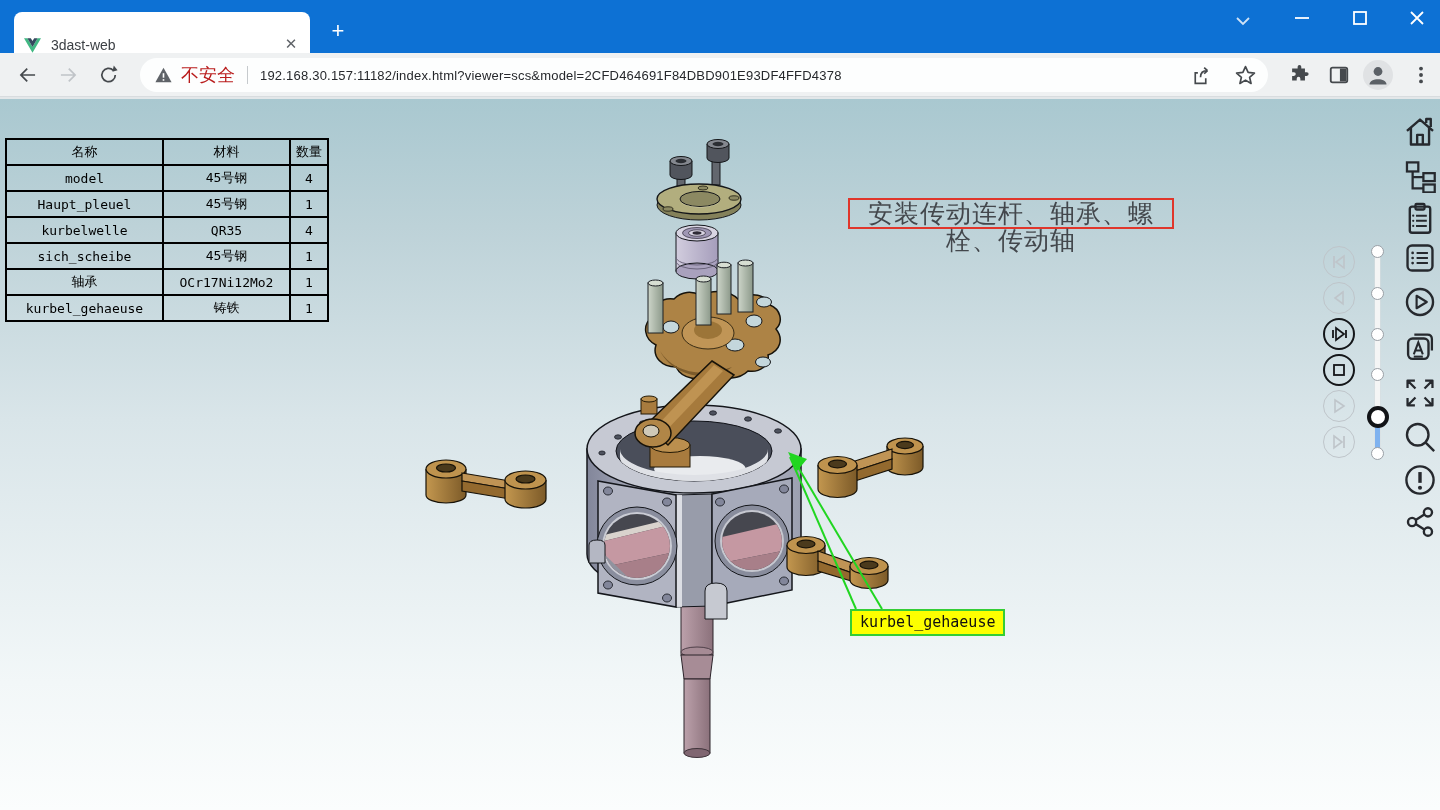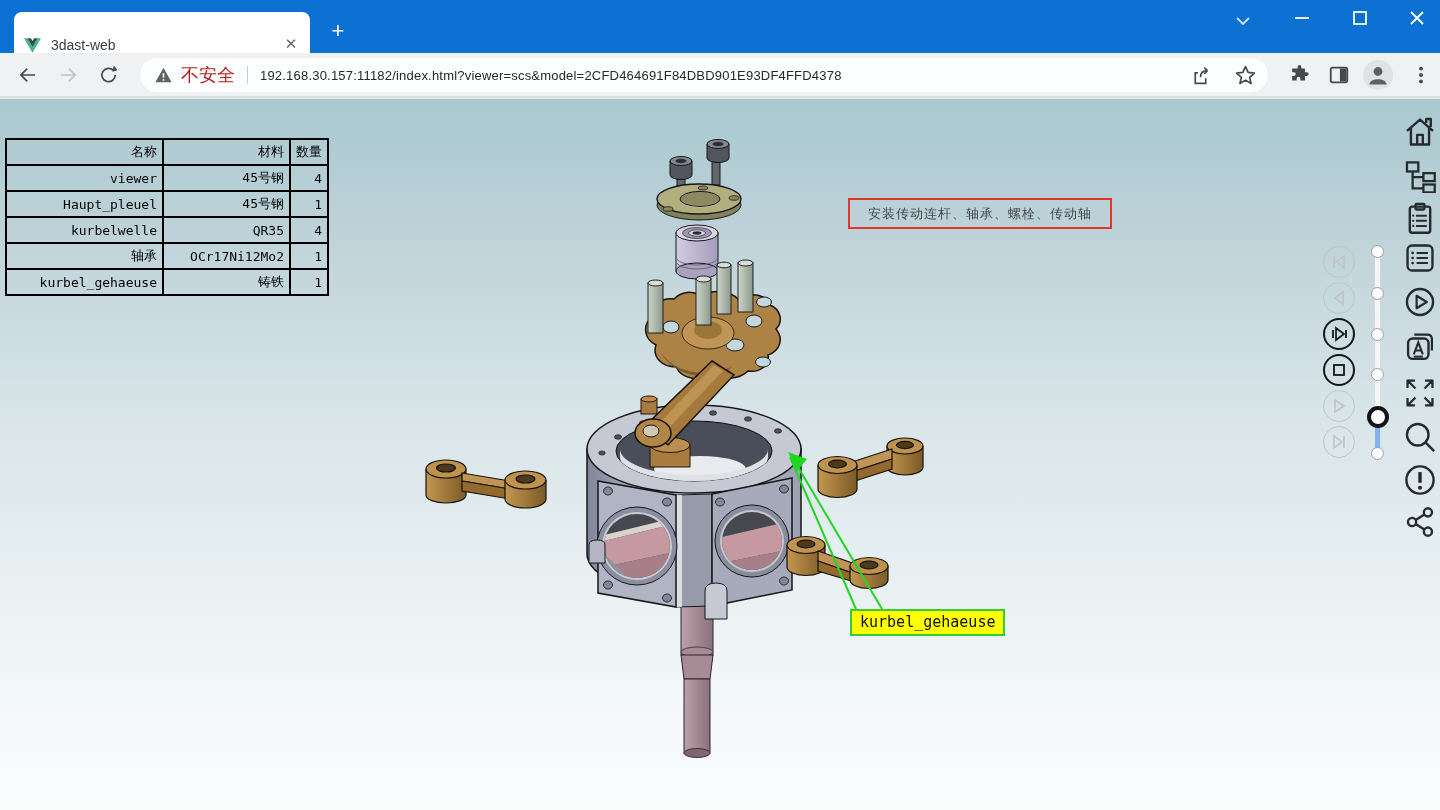--- a/index.html
+++ b/index.html
@@ -24,26 +24,26 @@
   #url-text { font-size:13px; color:#26282c; letter-spacing:.2px; white-space:nowrap; }
 
   
   #canvas { position:absolute; left:0; top:97px; width:1440px; height:713px;
             background:linear-gradient(180deg,#a9c8d0 0%, #bdd2d8 18%, #d9e5e9 45%, #f2f7f8 82%, #fbfdfd 100%);
             border-top:2px solid #e3e7e9; }
 
   
   #parts-table { position:absolute; left:5px; top:39px; border-collapse:collapse; table-layout:fixed; width:322px;
                  font-family:"DejaVu Sans Mono", monospace; font-size:13px; color:#000; }
-  #parts-table td, #parts-table th { border:2px solid #000; padding:1px 5px; height:26px; font-weight:normal; text-align:right;
+  #parts-table td, #parts-table th { border:2px solid #000; padding:1px 5px; height:26px; font-weight:normal; text-align:center;
                  overflow:hidden; white-space:nowrap; }
 
   
-  #step-note { position:absolute; left:848px; top:99px; width:264px; height:31px; border:2px solid #e0362b;
-               color:#43474c; font-size:13px; letter-spacing:1px; text-align:center; line-height:27px; }
+  #step-note { position:absolute; left:848px; top:99px; width:326px; height:31px; border:2px solid #e0362b;
+               color:#43474c; font-size:25px; letter-spacing:1px; text-align:center; line-height:27px; }
 
   
   #part-label { position:absolute; left:850px; top:510px; height:27px; background:#fdff00; border:2px solid #35cd35;
                 font-family:"DejaVu Sans Mono", monospace; font-size:15px; color:#101010; line-height:23px; padding:0 8px; }
 
   
   .pb-btn { position:absolute; left:1323px; width:32px; height:32px; border-radius:50%; background:transparent;
             display:flex; align-items:center; justify-content:center; }
   .pb-btn.off { border:1.6px solid #bfc5ca; }
   .pb-btn.on  { border:2.4px solid #141619; }
@@ -347,33 +347,38 @@
         <col style="width:127px">
         <col style="width:38px">
       </colgroup>
     <tbody>
         <tr>
       <th>名称</th>
       <th>材料</th>
       <th>数量</th>
     </tr>
     <tr>
-          <td>viewer</td>
+          <td>model</td>
           <td>45号钢</td>
           <td>4</td>
         </tr>
     <tr>
           <td>Haupt_pleuel</td>
           <td>45号钢</td>
           <td>1</td>
         </tr>
     <tr>
           <td>kurbelwelle</td>
           <td>QR35</td>
           <td>4</td>
+        </tr>
+    <tr>
+          <td>sich_scheibe</td>
+          <td>45号钢</td>
+          <td>1</td>
         </tr>
     <tr>
           <td>轴承</td>
           <td>OCr17Ni12Mo2</td>
           <td>1</td>
         </tr>
     <tr>
           <td>kurbel_gehaeuse</td>
           <td>铸铁</td>
           <td>1</td>

